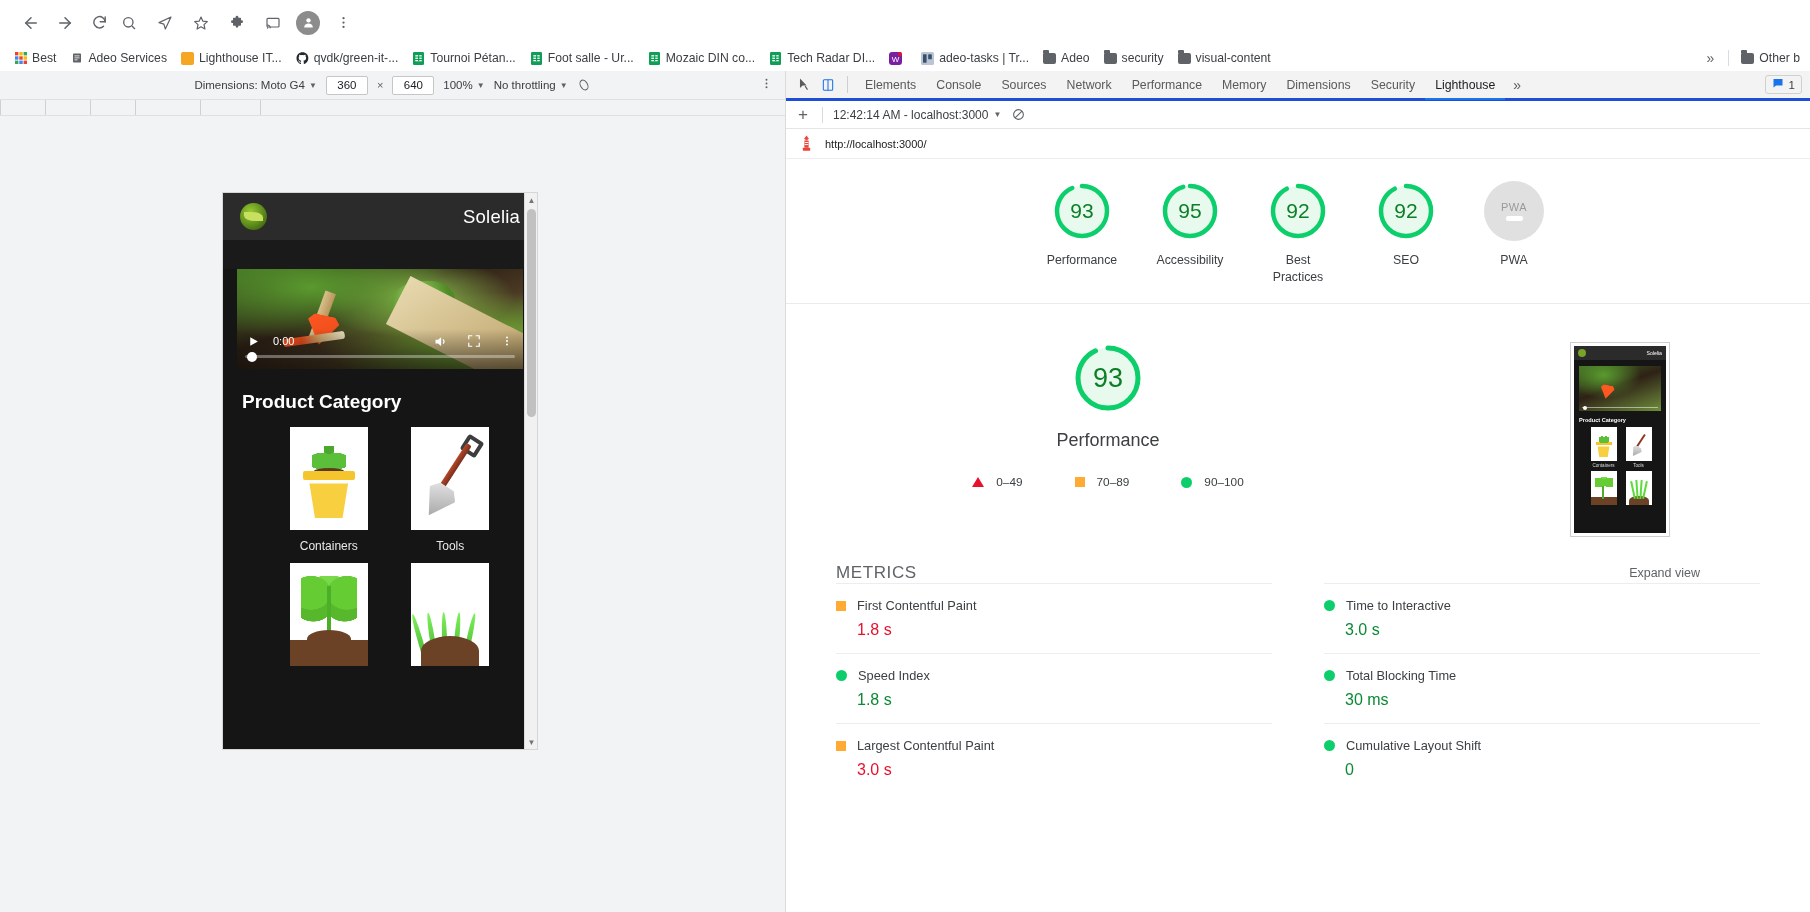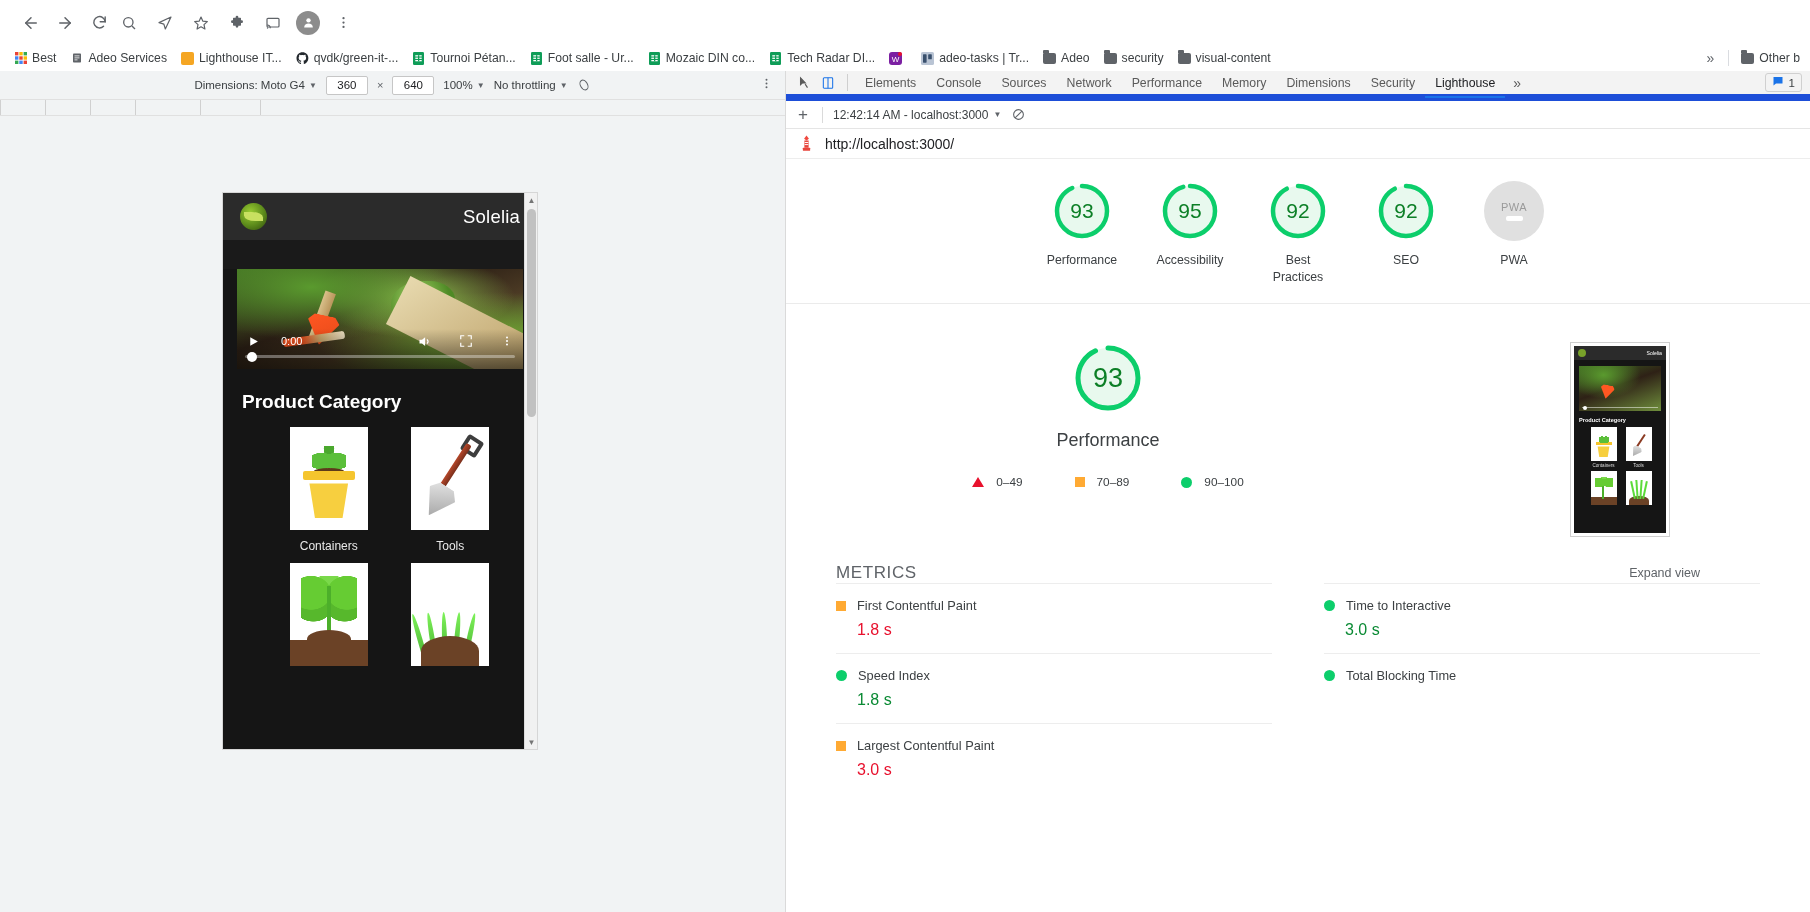--- a/index.html
+++ b/index.html
@@ -162,21 +162,21 @@
   }
   .v-herb{
     position:absolute; left:54%; top:12%; width:64px; height:46px;
     background:radial-gradient(circle at 40% 40%, #a8d36a, #4e8a25 70%);
     border-radius:50% 40% 55% 45%;
   }
   .video-controls {
     position: absolute; left: 0; right: 0; bottom: 0; height: 40px;
     background: linear-gradient(to top, rgba(0,0,0,.55), rgba(0,0,0,0));
   }
-  .vc-row { display: flex; align-items: center; height: 24px; padding: 0 8px; color: #fff; gap: 8px; }
+  .vc-row { display: flex; align-items: center; height: 24px; padding: 0 8px; color: #fff; gap: 0; }
   .vc-play { width: 16px; height: 16px; display:flex;align-items:center;justify-content:center; }
   .vc-time { font-size: 11px; margin-left: 12px; color: #fff; }
   .vc-spacer { flex: 1; }
   .vc-ic { width: 17px; height: 17px; display:flex;align-items:center;justify-content:center; margin-left: 16px; }
   .vc-track { position: absolute; left: 8px; right: 8px; bottom: 11px; height: 3px; background: rgba(255,255,255,.35); border-radius:2px; }
   .vc-knob { position: absolute; left: 10px; bottom: 7.5px; width: 10px; height: 10px; border-radius: 50%; background: #fff; }
 
   .section-title { color: #ffffff; font-size: 19px; font-weight: bold; padding: 22px 0 0 19px; }
   .cat-grid { display: grid; grid-template-columns: 1fr 1fr; gap: 10px 0; padding: 14px 26px 0 45px; }
   .cat-cell { display: flex; flex-direction: column; align-items: center; }
@@ -219,21 +219,21 @@
   .plant-mound{ position:absolute; bottom:18px; width:44px; height:18px; background:#6b4226; border-radius:50% 50% 0 0; }
 
   
   .grass-mound{ position:absolute; bottom:0; width:58px; height:30px; background:#6b4226; border-radius:50% 50% 0 0; }
   .blade{ position:absolute; bottom:0; width:5px; height:54px; background:linear-gradient(to top,#3fa82a,#7ef25a);
     border-radius:50% 50% 0 0; transform-origin: bottom center; }
 
   
   .devtools { flex: 1; border-left: 1px solid #dadada; display: flex; flex-direction: column; background: #fff; min-width:0; }
   .dt-tabs {
-    height: 30px; background: #f3f3f3; border-bottom: 7px solid #1d4ed8;
+    height: 30px; background: #f3f3f3; border-bottom: 3px solid #1d4ed8;
     display: flex; align-items: center; padding-left: 6px; font-size: 12.3px; color: #5a5a5a;
     position: relative;
   }
   .dt-tool { width: 22px; height: 22px; display:flex;align-items:center;justify-content:center; color:#5a5a5a; margin: 0 1px; }
   .dt-tool.active { color: #1a73e8; }
   .dt-divider { width: 1px; height: 17px; background: #cfcfcf; margin: 0 7px; }
   .dt-tab { padding: 0 10px; height: 30px; line-height: 30px; color: #5a5a5a; white-space: nowrap; }
   .dt-tab.selected { color: #202124; border-bottom: 2px solid #1a73e8; font-weight: 400; }
   .dt-more { padding: 0 8px; color: #5a5a5a; font-size: 14px; }
   .dt-tabs-right { margin-left: auto; display: flex; align-items: center; gap: 0; padding-right: 8px; }
@@ -247,21 +247,21 @@
   .lh-plus { font-size: 17px; color: #5f6368; width:18px; text-align:center; line-height:1; }
   .vsep { width: 1px; height: 16px; background: #dadada; }
   .lh-run { display:flex; align-items:center; gap:5px; color:#3c4043; }
   .lh-ban { width:14px;height:14px; color:#5f6368; display:flex;align-items:center;justify-content:center; }
 
   .lh-urlbar {
     height: 30px; display: flex; align-items: center; gap: 11px;
     padding-left: 12px; border-bottom: 1px solid #ededed; background:#fff;
   }
   .lh-logo { width: 16px; height: 18px; display:flex;align-items:center;justify-content:center; }
-  .lh-url { font-size: 14px; color: #202124; }
+  .lh-url { font-size: 11px; color: #202124; }
 
   .report-scroll { flex: 1; overflow: hidden; background: #fff; }
 
   .gauges-strip {
     display: flex; justify-content: center; align-items: flex-start;
     gap: 44px; padding: 22px 0 18px 0; border-bottom: 1px solid #ebebeb;
   }
   .gauge-col { display: flex; flex-direction: column; align-items: center; width: 64px; }
   .gauge {
     width: 60px; height: 60px; position: relative;
@@ -932,20 +932,28 @@
                 <span class="m-ci"></span>
                 <span class="metric-name">Time to Interactive</span>
               </div>
               <div class="metric-value v-green">3.0 s</div>
             </div>
             <div class="metric">
               <div class="metric-top">
                 <span class="m-ci"></span>
                 <span class="metric-name">Total Blocking Time</span>
               </div>
+              <div class="metric-value v-green">30 ms</div>
+            </div>
+            <div class="metric">
+              <div class="metric-top">
+                <span class="m-ci"></span>
+                <span class="metric-name">Cumulative Layout Shift</span>
+              </div>
+              <div class="metric-value v-green">0</div>
             </div>
           </div>
         </div>
       </div>
 
     </div>
   </div>
 </div>
 
 </body></html>

